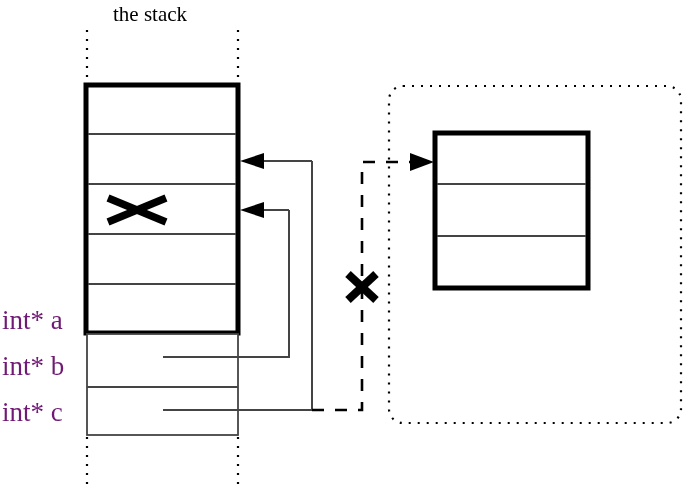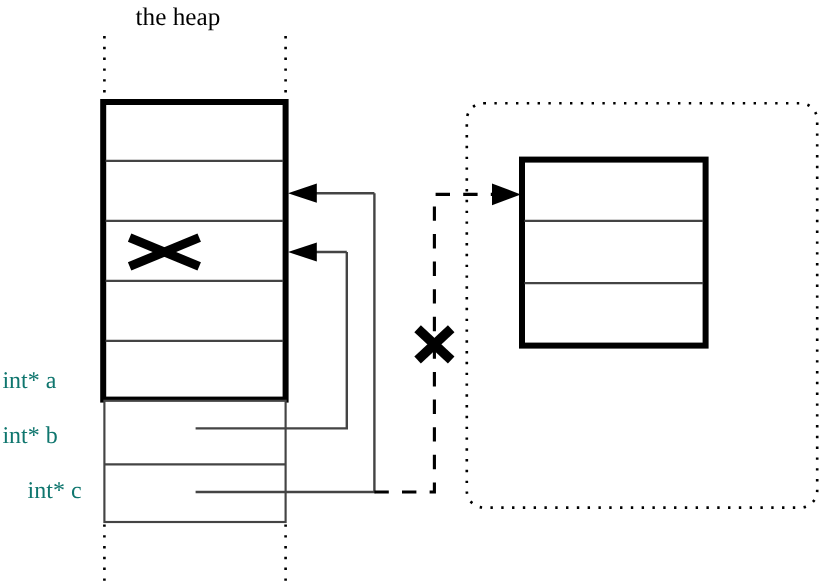--- a/index.html
+++ b/index.html
@@ -18,24 +18,24 @@
   }
   .title {
     position: absolute;
     font-size: 21px;
     line-height: 1;
     white-space: nowrap;
     color: #000;
   }
   .side-label {
     position: absolute;
-    font-size: 20px;
+    font-size: 27px;
     line-height: 1;
     white-space: nowrap;
-    color: #0f766e;
+    color: #701a75;
   }
   .cellval {
     position: absolute;
     font-size: 21px;
     line-height: 1;
     text-align: center;
     white-space: nowrap;
     color: #000;
   }
   svg.layer {
@@ -45,25 +45,25 @@
     width: 692px;
     height: 489px;
     overflow: visible;
   }
 </style>
 </head>
 <body>
 
 <div id="canvas">
 
-  <div class="title" style="left:113px; top:4px;">the heap</div>
+  <div class="title" style="left:113px; top:4px;">the stack</div>
 
   <div class="side-label" style="left:2px; top:307px;">int* a</div>
   <div class="side-label" style="left:2px; top:353px;">int* b</div>
-  <div class="side-label" style="left:2px; top:399px;margin-left:21px;">int* c</div>
+  <div class="side-label" style="left:2px; top:399px;">int* c</div>
 
   <div class="cellval" style="left:86px; top:106px; width:152px;">14</div>
   <div class="cellval" style="left:86px; top:156px; width:152px;">13</div>
 
   <div class="cellval" style="left:96px; top:200px; width:80px;">12</div>
   <div class="cellval" style="left:160px; top:200px; width:72px;">7</div>
 
   <div class="cellval" style="left:86px; top:254px; width:152px;">11</div>
   <div class="cellval" style="left:86px; top:302px; width:152px;">10</div>
 

